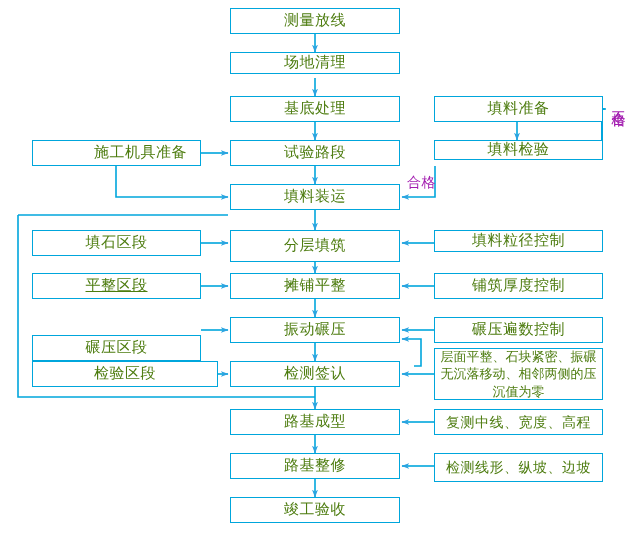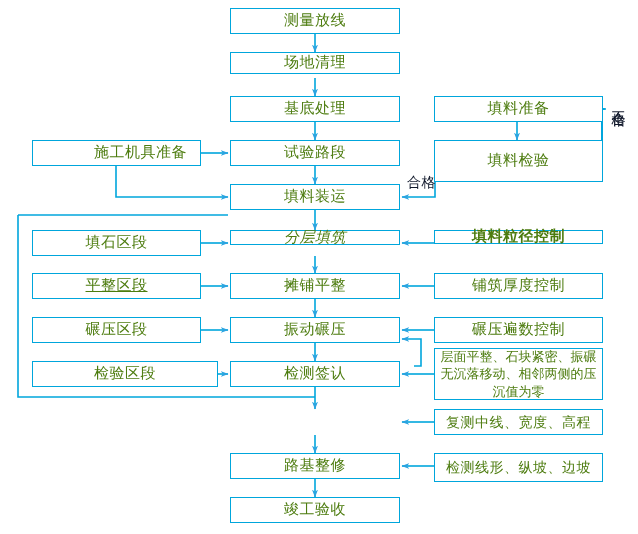--- a/index.html
+++ b/index.html
@@ -33,21 +33,21 @@
   .node.multiline {
     white-space: normal;
     font-size: 13px;
     line-height: 1.32;
     letter-spacing: 0px;
     padding: 4px 3px;
   }
   .edge-label {
     position: absolute;
     font-size: 14px;
-    color: #0f172a;
+    color: #a21caf;
     letter-spacing: 0.5px;
     white-space: nowrap;
     background: transparent;
   }
   .edge-label.vertical {
     writing-mode: vertical-rl;
     text-orientation: upright;
     letter-spacing: 1px;
     line-height: 1;
   }
@@ -136,62 +136,65 @@
   </div>
   <div class="node" style="left:230px; top:96px; width:170px; height:26px;">
     <span>基底处理</span>
   </div>
   <div class="node" style="left:230px; top:140px; width:170px; height:26px;">
     <span>试验路段</span>
   </div>
   <div class="node" style="left:230px; top:184px; width:170px; height:26px;">
     <span>填料装运</span>
   </div>
-  <div class="node" style="left:230px; top:230px; width:170px; height:15px;font-style:italic;">
+  <div class="node" style="left:230px; top:230px; width:170px; height:32px;">
     <span>分层填筑</span>
   </div>
   <div class="node" style="left:230px; top:273px; width:170px; height:26px;">
     <span>摊铺平整</span>
   </div>
   <div class="node" style="left:230px; top:317px; width:170px; height:26px;">
     <span>振动碾压</span>
   </div>
   <div class="node" style="left:230px; top:361px; width:170px; height:26px;">
     <span>检测签认</span>
   </div>
+  <div class="node" style="left:230px; top:409px; width:170px; height:26px;">
+    <span>路基成型</span>
+  </div>
   <div class="node" style="left:230px; top:453px; width:170px; height:26px;">
     <span>路基整修</span>
   </div>
   <div class="node" style="left:230px; top:497px; width:170px; height:26px;">
     <span>竣工验收</span>
   </div>
 
   <div class="node" style="left:32px; top:140px; width:169px; height:26px;padding-left:48px;">
     <span>施工机具准备</span>
   </div>
   <div class="node" style="left:32px; top:230px; width:169px; height:26px;">
     <span>填石区段</span>
   </div>
   <div class="node" style="left:32px; top:273px; width:169px; height:26px;text-decoration:underline;">
     <span>平整区段</span>
   </div>
-  <div class="node" style="left:32px; top:317px; width:169px; height:26px;">
+  <div class="node" style="left:32px; top:335px; width:169px; height:26px;">
     <span>碾压区段</span>
   </div>
   <div class="node" style="left:32px; top:361px; width:186px; height:26px;">
     <span>检验区段</span>
   </div>
 
   <div class="node" style="left:434px; top:96px; width:169px; height:26px;">
     <span>填料准备</span>
   </div>
-  <div class="node" style="left:434px; top:140px; width:169px; height:42px;">
+  <div class="node" style="left:434px; top:140px; width:169px; height:20px;">
     <span>填料检验</span>
   </div>
-  <div class="node" style="left:434px; top:230px; width:169px; height:14px;font-weight:bold;">
+  <div class="node" style="left:434px; top:230px; width:169px; height:22px;">
     <span>填料粒径控制</span>
   </div>
   <div class="node" style="left:434px; top:273px; width:169px; height:26px;">
     <span>铺筑厚度控制</span>
   </div>
   <div class="node" style="left:434px; top:317px; width:169px; height:26px;">
     <span>碾压遍数控制</span>
   </div>
   <div class="node multiline" style="left:434px; top:348px; width:169px; height:52px;">
     <span>层面平整、石块紧密、振碾无沉落移动、相邻两侧的压沉值为零</span>

